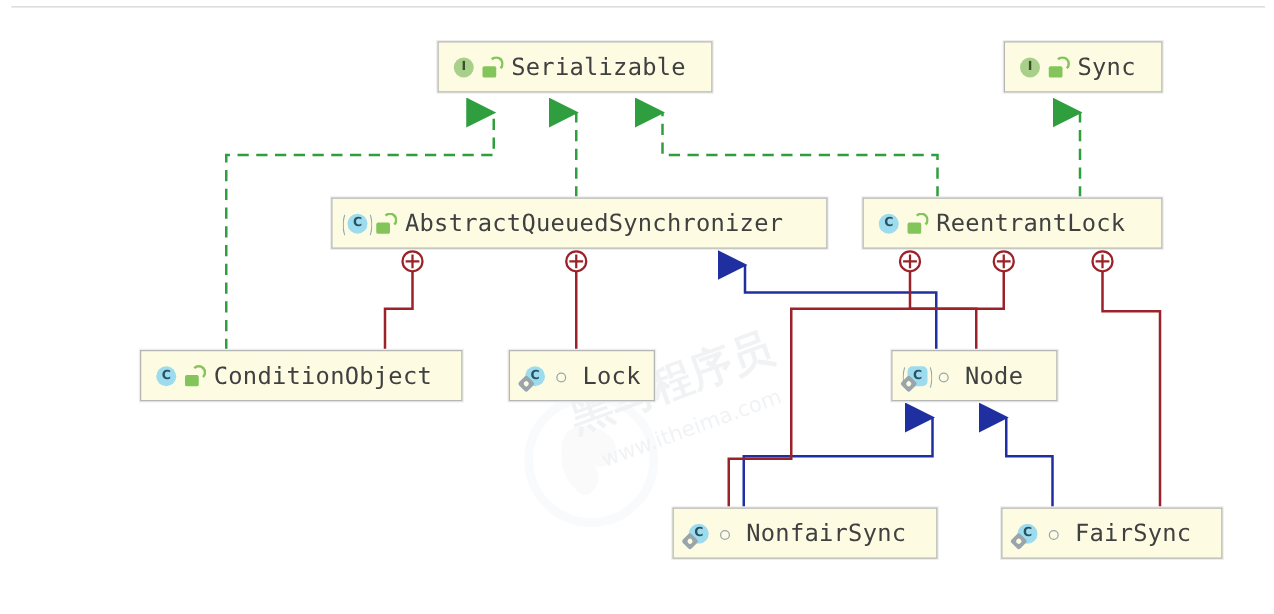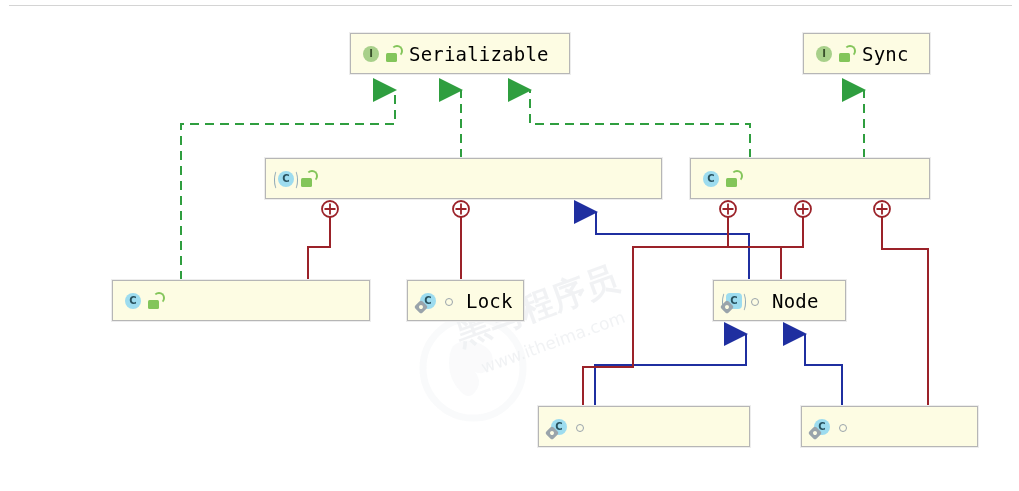--- a/index.html
+++ b/index.html
@@ -60,21 +60,21 @@
     box-shadow: 0 0 0 1px #ededed;
     display: flex;
     align-items: center;
     height: 41px;
     padding: 0 13px 0 9px;
     white-space: nowrap;
   }
   .node .label {
     font-size: 19px;
     letter-spacing: 0.2px;
-    color: #000000;
+    color: #404040;
     margin-left: 9px;
   }
 
   
   .ticon {
     position: relative;
     width: 22px;
     height: 22px;
     flex: 0 0 22px;
   }
@@ -261,40 +261,43 @@
   </div>
 
   <div class="node" style="left:265px; top:158px; width:397px;">
     <span class="ticon cls abstract">
       <span class="disc">C</span>
     </span>
     <span class="vis public">
       <span class="shackle"></span>
         <span class="body"></span>
     </span>
+    <span class="label">AbstractQueuedSynchronizer</span>
   </div>
 
   <div class="node" style="left:690px; top:158px; width:240px;">
     <span class="ticon cls">
       <span class="disc">C</span>
     </span>
     <span class="vis public">
       <span class="shackle"></span>
         <span class="body"></span>
     </span>
+    <span class="label">ReentrantLock</span>
   </div>
 
   <div class="node" style="left:112px; top:280px; width:258px;">
     <span class="ticon cls">
       <span class="disc">C</span>
     </span>
     <span class="vis public">
       <span class="shackle"></span>
         <span class="body"></span>
     </span>
+    <span class="label">ConditionObject</span>
   </div>
 
   <div class="node" style="left:407px; top:280px; width:117px;">
     <span class="ticon cls static">
       <span class="disc">C</span>
         <span class="smark"></span>
     </span>
     <span class="vis pkg">
       <span class="ring"></span>
     </span>
@@ -313,25 +316,27 @@
   </div>
 
   <div class="node" style="left:538px; top:406px; width:212px;">
     <span class="ticon cls static">
       <span class="disc">C</span>
         <span class="smark"></span>
     </span>
     <span class="vis pkg">
       <span class="ring"></span>
     </span>
+    <span class="label">NonfairSync</span>
   </div>
 
   <div class="node" style="left:801px; top:406px; width:177px;">
     <span class="ticon cls static">
       <span class="disc">C</span>
         <span class="smark"></span>
     </span>
     <span class="vis pkg">
       <span class="ring"></span>
     </span>
+    <span class="label">FairSync</span>
   </div>
 
 </div>
 
 </body></html>

